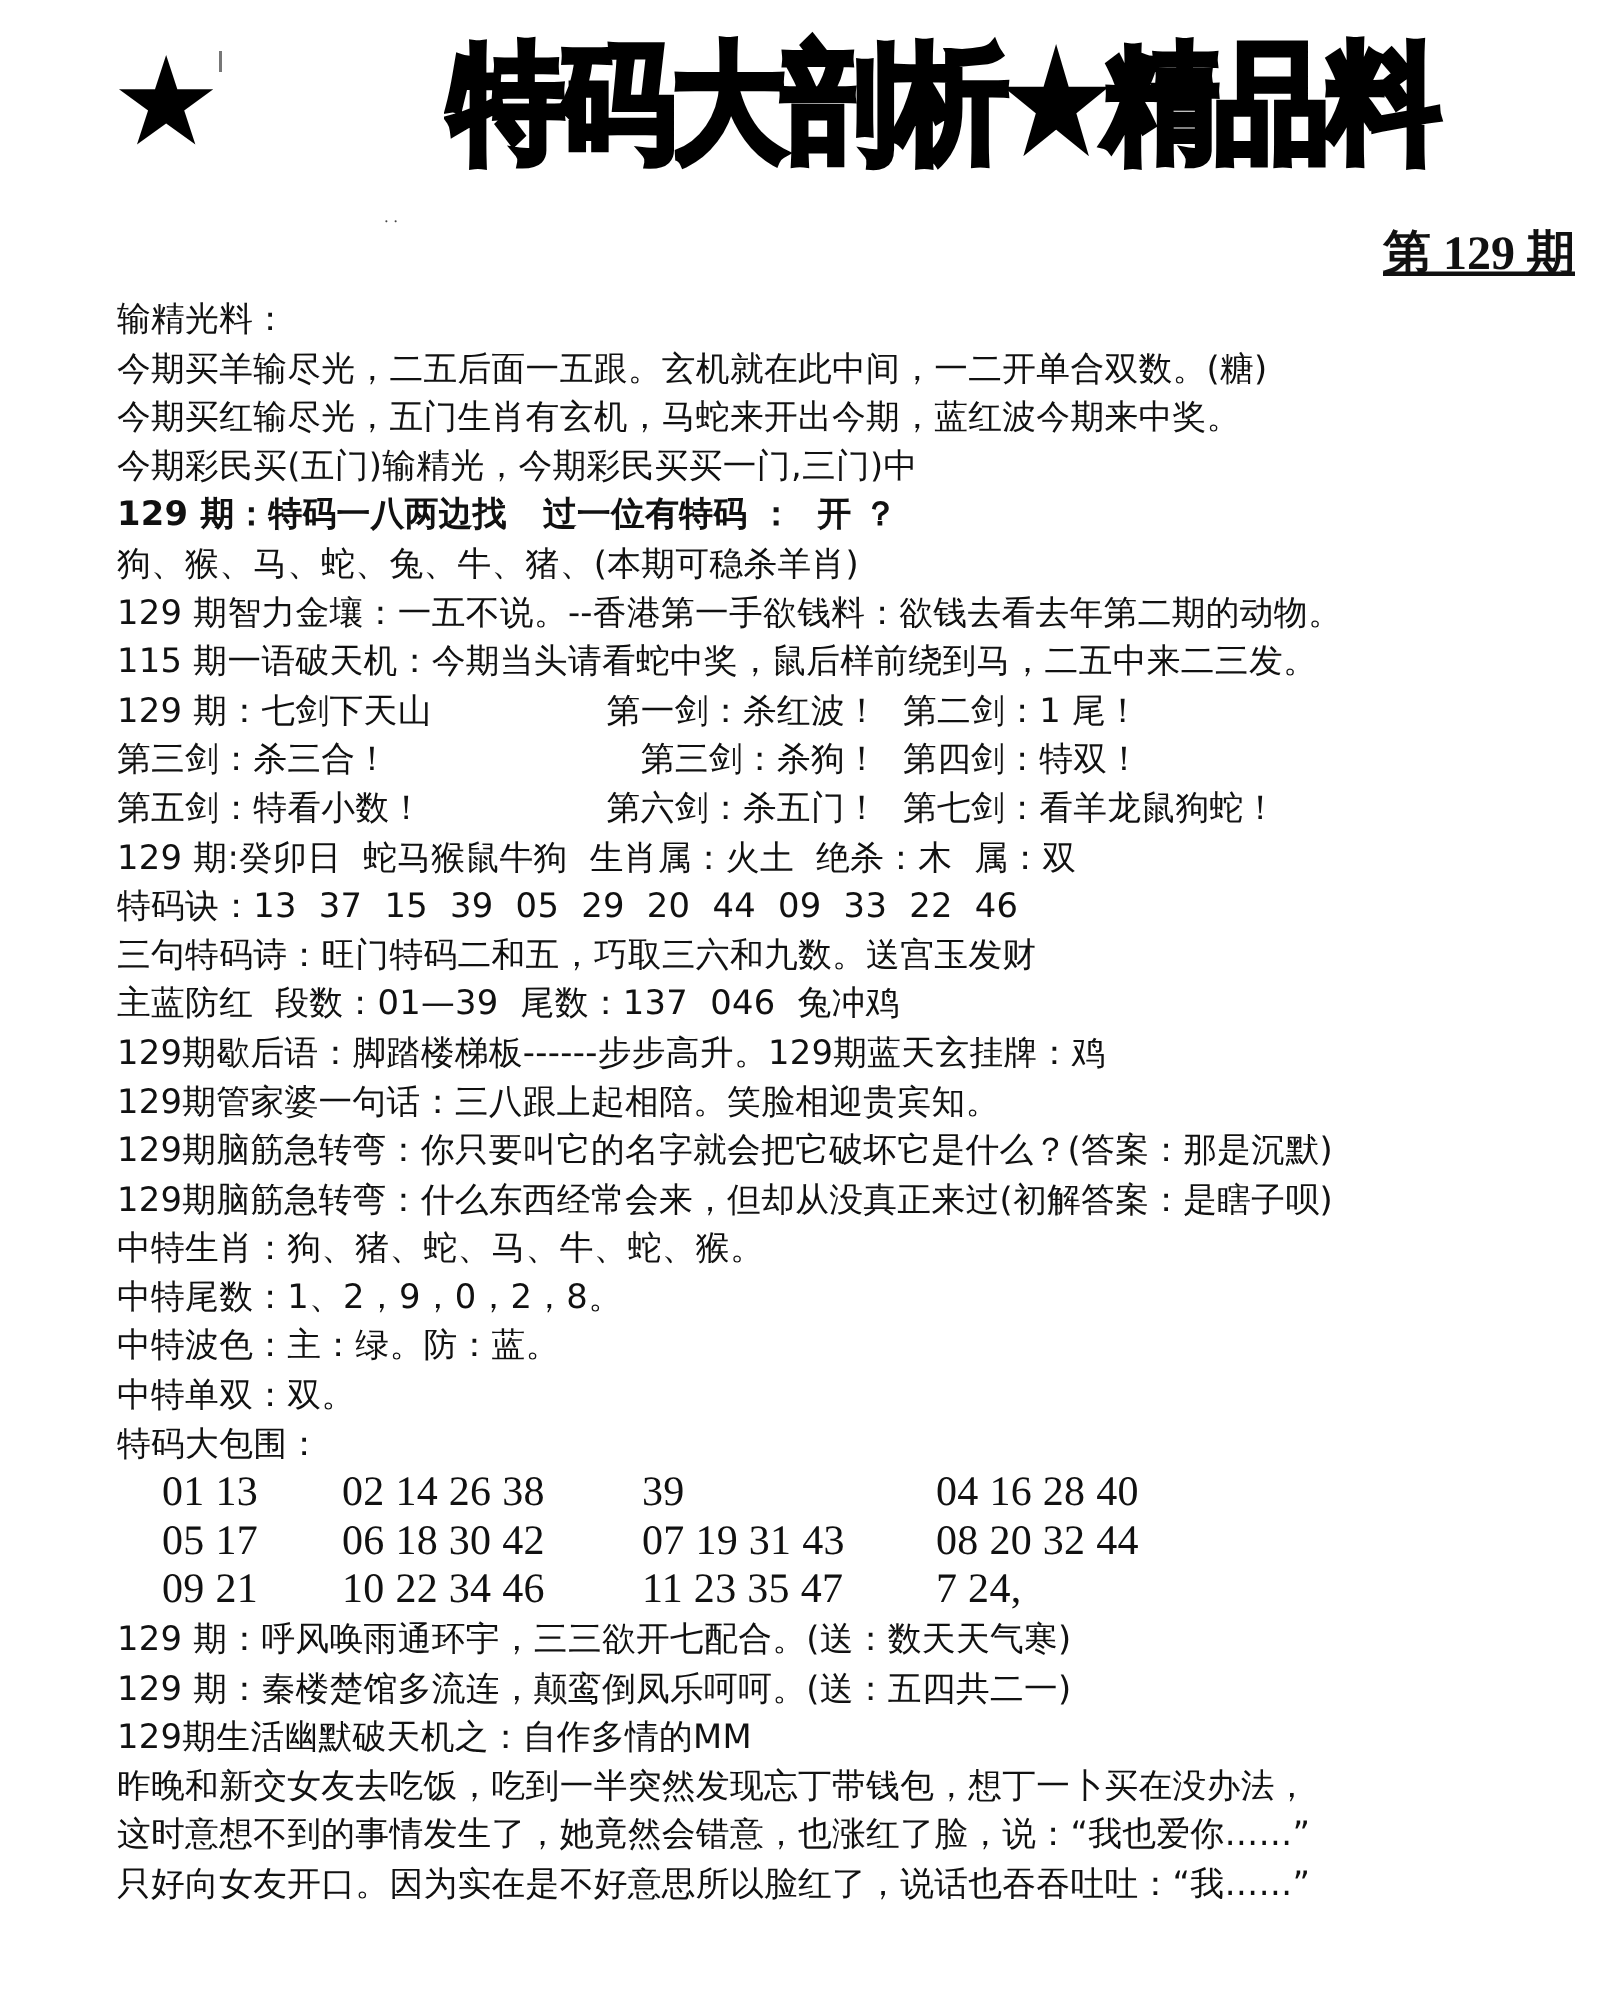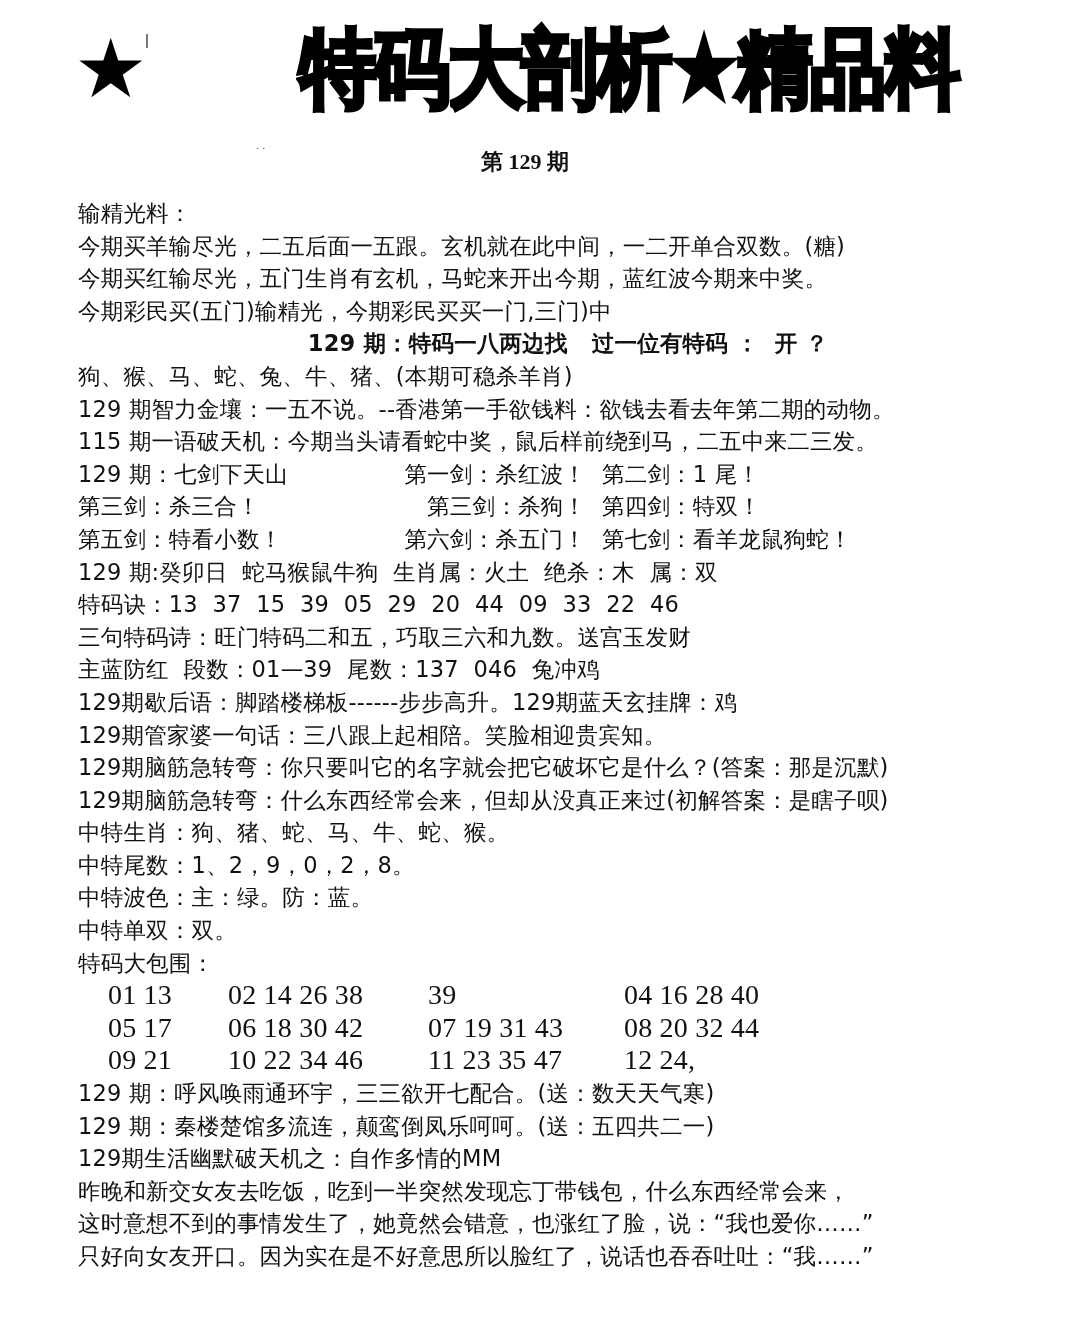--- a/index.html
+++ b/index.html
@@ -16,31 +16,31 @@
   .tick-mark { position: absolute; left: 146px; top: 34px; width: 2px; height: 14px; background: #777; }
   .banner {
     position: absolute; left: 300px; top: 26px; font-size: 76px; line-height: 1;
     font-weight: 900; color: #000; letter-spacing: -2px;
     font-family: "DejaVu Sans", sans-serif;
     -webkit-text-stroke: 4px #000;
     transform: scaleY(1.12); transform-origin: top left;
   }
   .dots { position: absolute; left: 256px; top: 140px; font-size: 10px; color: #444; letter-spacing: 3px; }
   .issue {
-    position: absolute; left: 0; width: 1050px; top: 147px; text-align: center;
-    font-size: 22px; font-weight: bold; font-family: "Liberation Serif", serif;
+    position: absolute; left: 0; width: 1050px; top: 147px; text-align: right;
+    font-size: 32px; font-weight: bold; font-family: "Liberation Serif", serif; text-decoration: underline;
   }
   .content {
     position: absolute; left: 78px; top: 197px; width: 980px;
     font-size: 22.5px; line-height: 32.6px;
     font-family: "DejaVu Sans", sans-serif;
     letter-spacing: 0.2px;
   }
   .line { white-space: pre; height: 32.6px; }
-  .bold { font-weight: bold; text-align: center; }
+  .bold { font-weight: bold; }
   .cols { display: flex; white-space: pre; height: 32.6px; gap: 16px; }
   .cols .c1 { width: 252px; }
   .cols .c2 { width: 240px; text-align: right; }
   .grid { display: grid; grid-template-columns: 120px 200px 196px 200px; padding-left: 30px; }
   .grid span { height: 32.6px; white-space: pre; font-family: "Liberation Serif", serif; font-size: 28px; }
 </style>
 </head>
 <body>
 
 <div class="header">
@@ -96,22 +96,22 @@
     <span>02 14 26 38</span>
     <span>39</span>
     <span>04 16 28 40</span>
     <span>05 17</span>
     <span>06 18 30 42</span>
     <span>07 19 31 43</span>
     <span>08 20 32 44</span>
     <span>09 21</span>
     <span>10 22 34 46</span>
     <span>11 23 35 47</span>
-    <span>12 24,</span>
+    <span>7 24,</span>
   </div>
 
   <div class="line">129 期：呼风唤雨通环宇，三三欲开七配合。(送：数天天气寒)</div>
   <div class="line">129 期：秦楼楚馆多流连，颠鸾倒凤乐呵呵。(送：五四共二一)</div>
   <div class="line">129期生活幽默破天机之：自作多情的MM</div>
-  <div class="line">昨晚和新交女友去吃饭，吃到一半突然发现忘丁带钱包，什么东西经常会来，</div>
+  <div class="line">昨晚和新交女友去吃饭，吃到一半突然发现忘丁带钱包，想丁一卜买在没办法，</div>
   <div class="line">这时意想不到的事情发生了，她竟然会错意，也涨红了脸，说：“我也爱你……”</div>
   <div class="line">只好向女友开口。因为实在是不好意思所以脸红了，说话也吞吞吐吐：“我……”</div>
 </div>
 
 </body></html>

